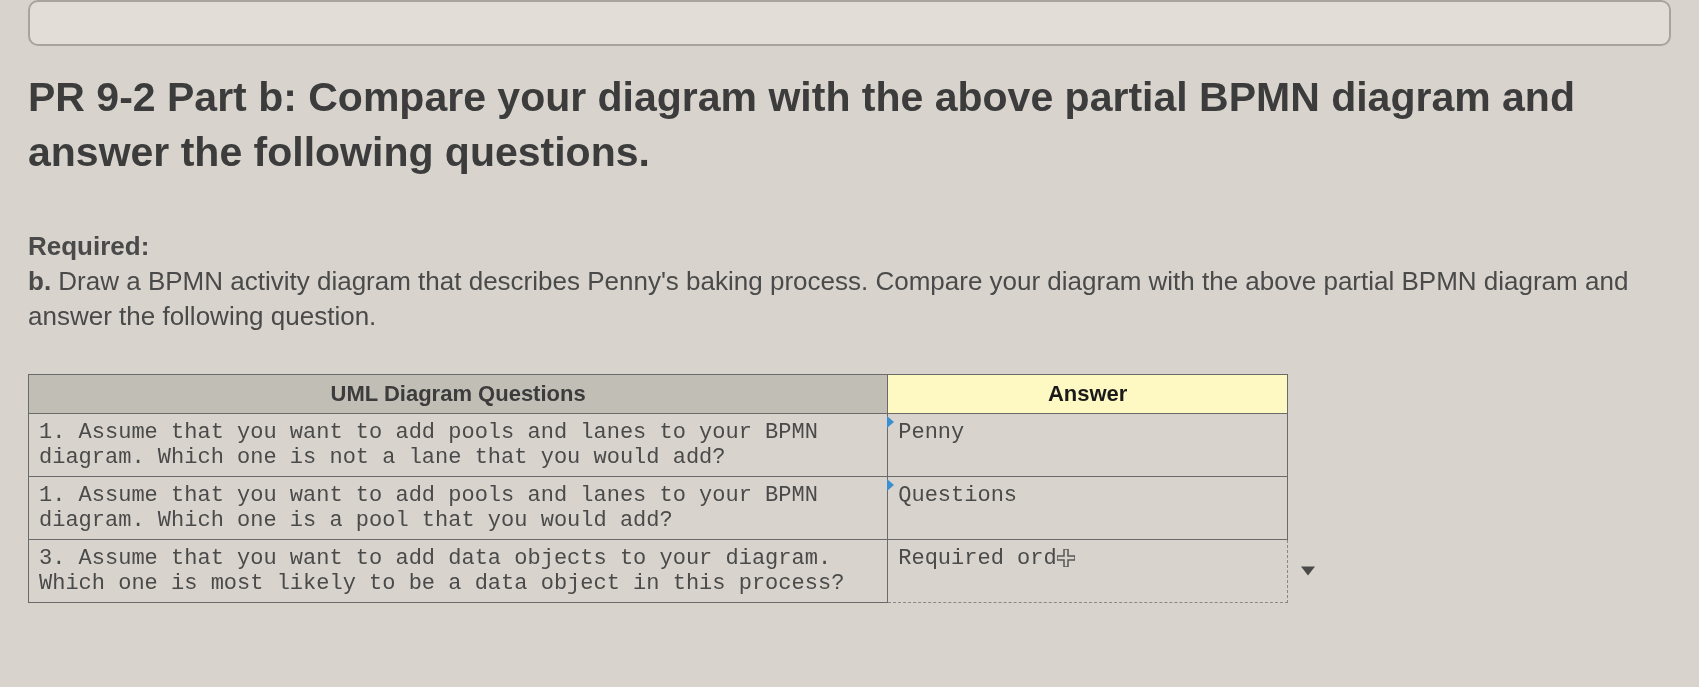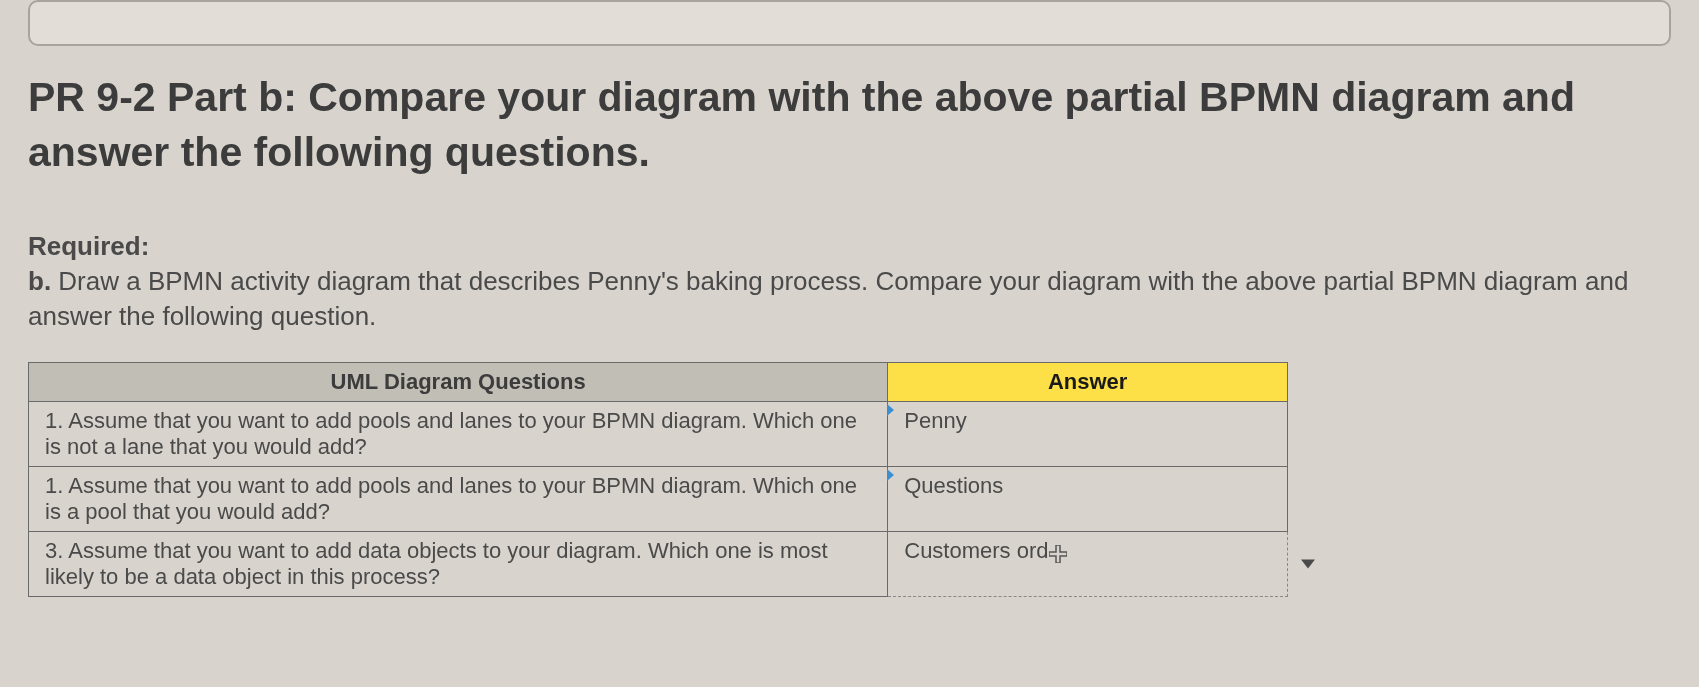--- a/index.html
+++ b/index.html
@@ -23,48 +23,49 @@
     font-size: 41px;
     font-weight: 700;
     color: #3c3c3c;
     line-height: 1.35;
     margin-bottom: 48px;
   }
   .required-block {
     font-size: 26px;
     color: #4a4a4a;
     line-height: 1.35;
-    margin-bottom: 28px;
+    margin-bottom: 40px;
   }
   .required-label { font-weight: 700; display: block; }
   .b-label { font-weight: 700; }
   table {
     border-collapse: collapse;
     width: 1260px;
     font-size: 22px;
   }
   th {
-    background: #fde047;
+    background: #fef9c3;
     color: #1a1a1a;
     font-weight: 700;
     border: 1px solid #6a6a6a;
     padding: 6px 8px;
     text-align: center;
   }
   th:first-child {
     background: #c1beb6;
     color: #3c3c3c;
     margin-left: 20px;
   }
   td {
     border: 1px solid #6a6a6a;
-    padding: 6px 16px;
+    padding: 6px 10px;
     vertical-align: top;
     color: #4a4a4a;
     position: relative;
+    font-family: Liberation Mono, monospace;
   }
   .col-q { width: 860px; }
   .col-a { width: 400px; }
   .answer-edit {
     border: 1px dashed #888;
     position: relative;
   }
   .plus-icon {
     display: inline-block;
     width: 18px;
@@ -123,21 +124,21 @@
     <tr>
       <td>1. Assume that you want to add pools and lanes to your BPMN diagram. Which one is a pool that you would add?</td>
       <td>
         <span class="tri-marker"></span>
         <span>Questions</span>
       </td>
     </tr>
     <tr>
       <td>3. Assume that you want to add data objects to your diagram. Which one is most likely to be a data object in this process?</td>
       <td class="answer-edit">
-        <span>Customers ord</span><span class="plus-icon">
+        <span>Required ord</span><span class="plus-icon">
           <svg viewBox="0 0 18 18">
               <path d="M7 0 h4 v7 h7 v4 h-7 v7 h-4 v-7 h-7 v-4 h7 z" fill="none" stroke="#555" stroke-width="1.5"></path>
             </svg>
         </span>
         <span class="dropdown-caret"></span>
       </td>
     </tr>
   </tbody>
 </table>
 

